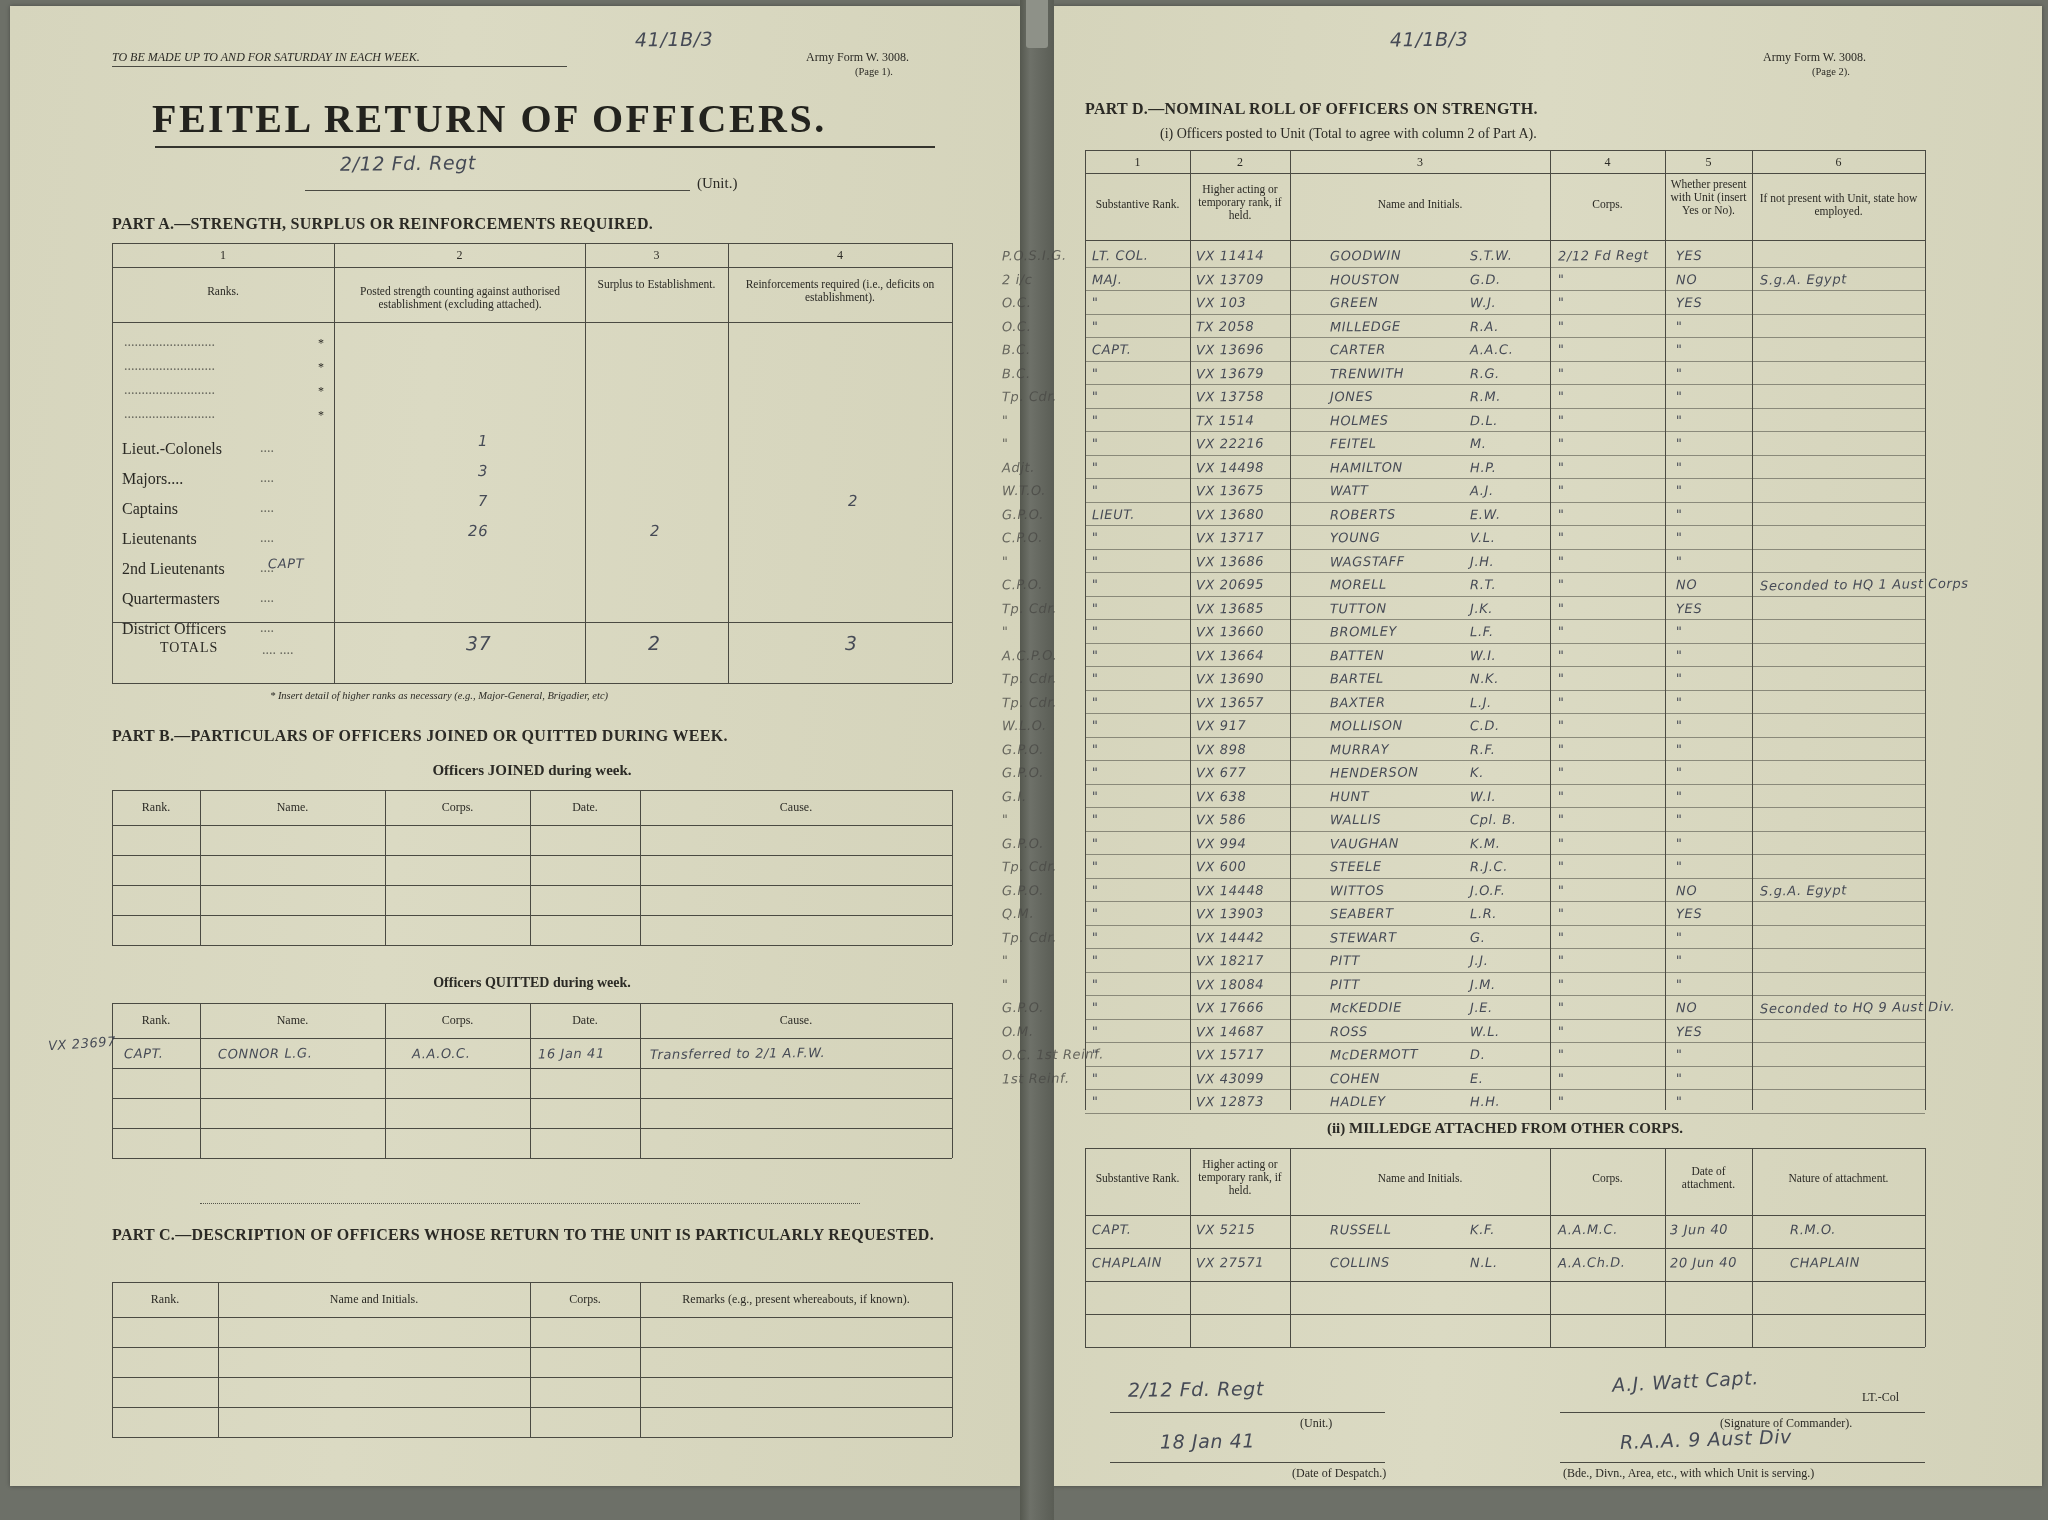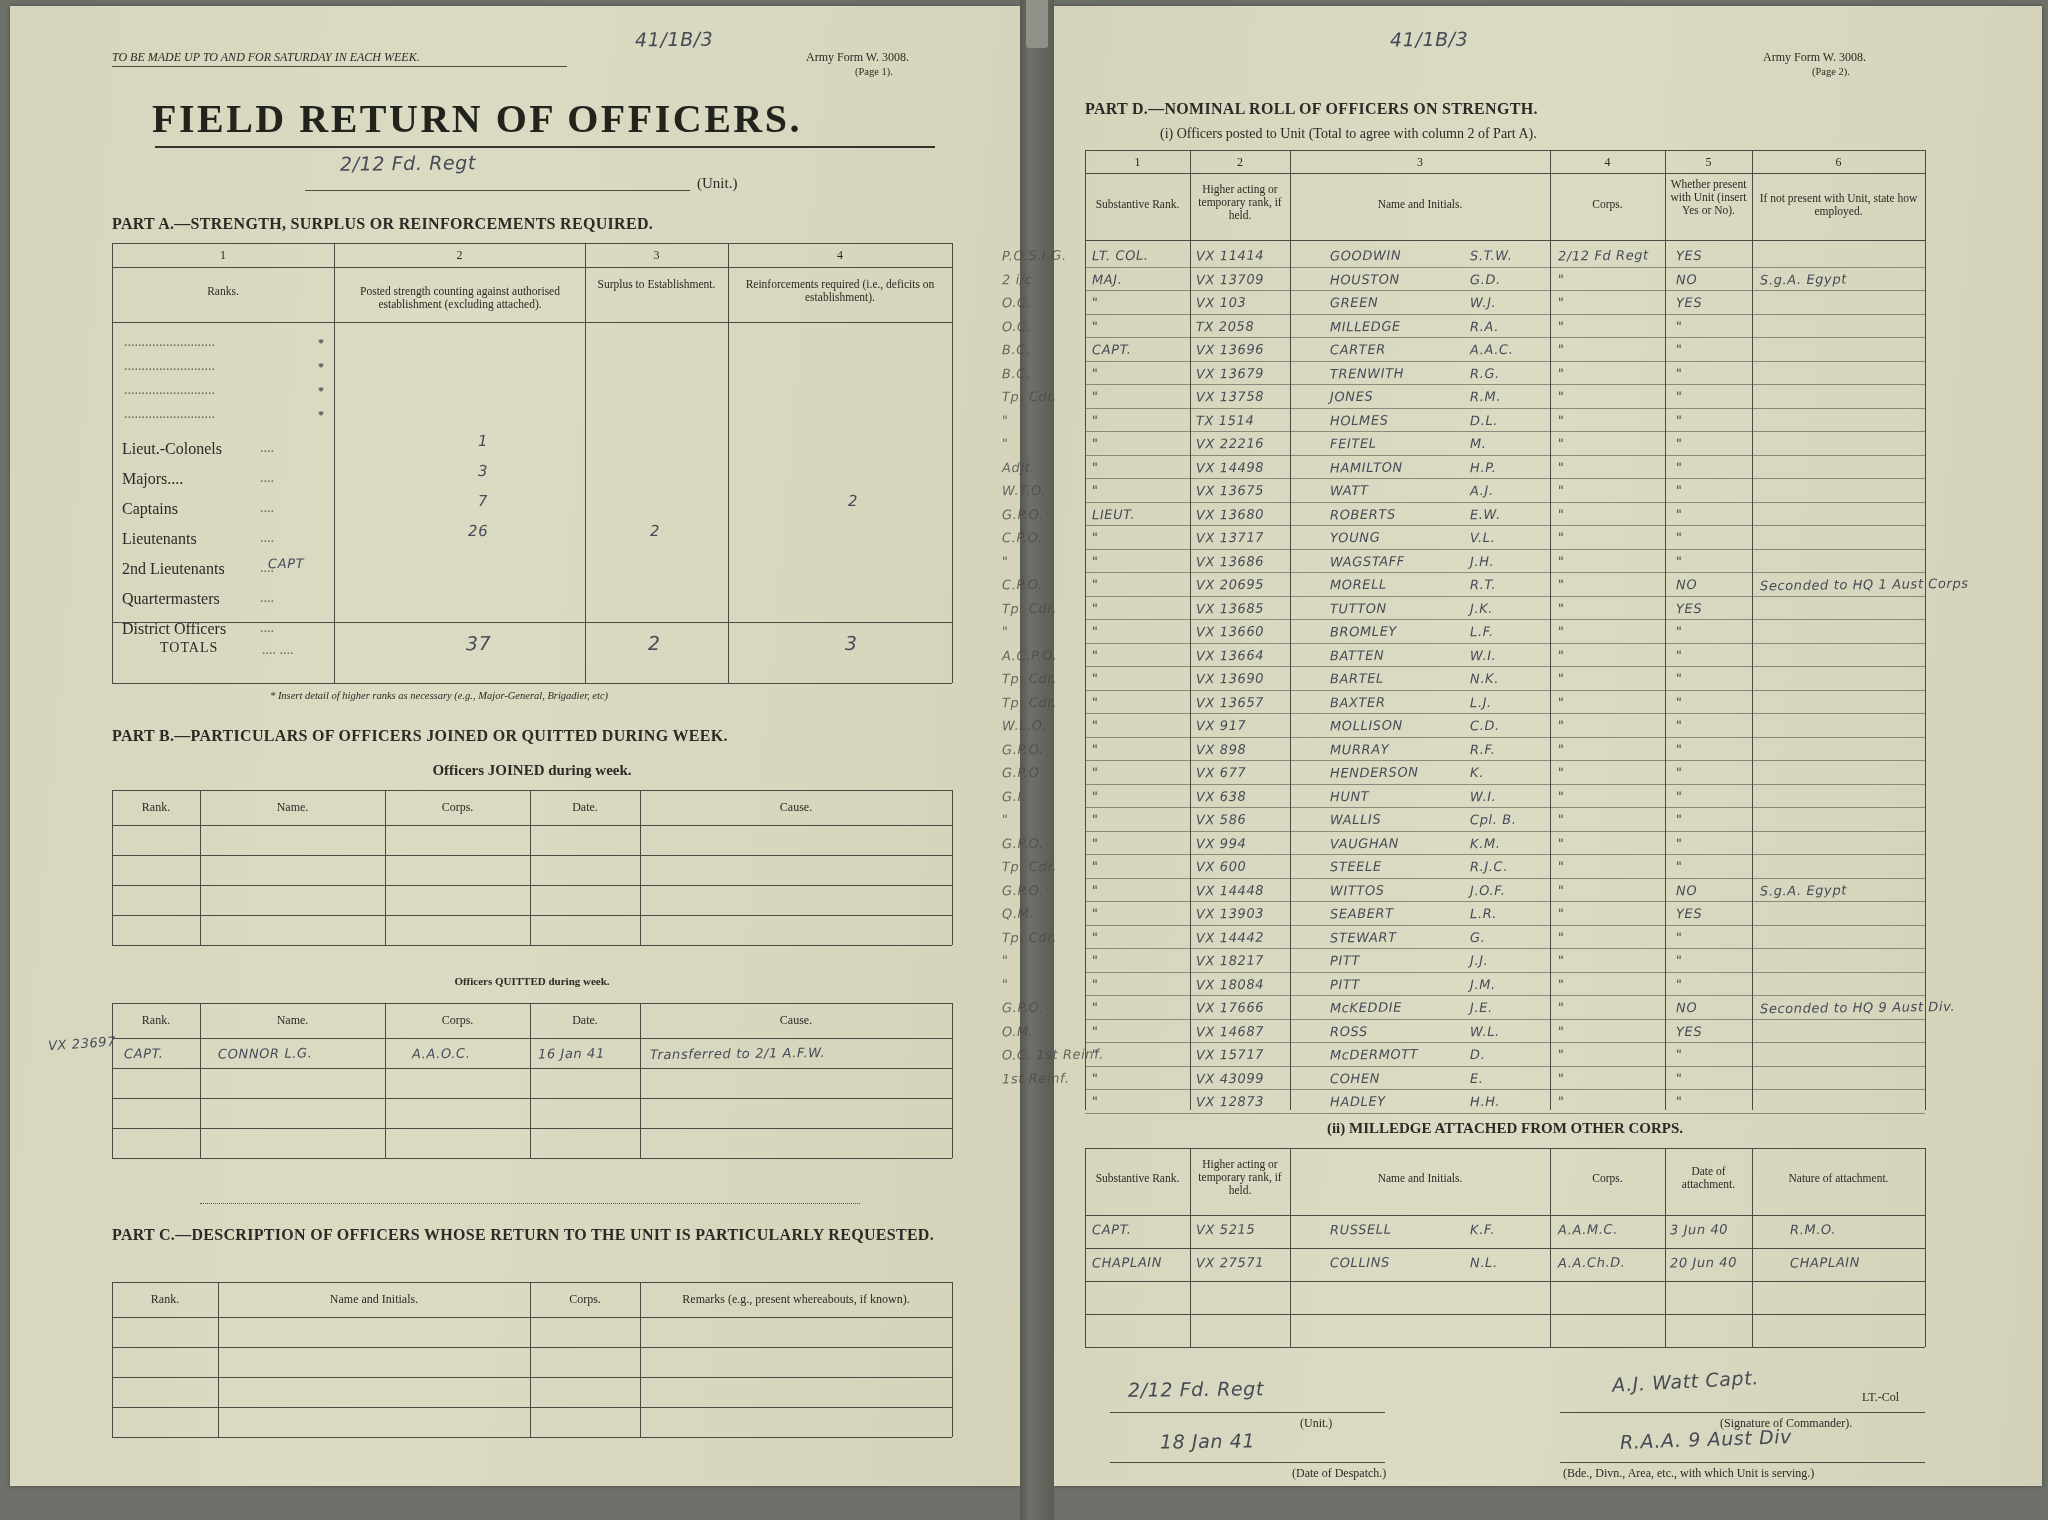--- a/index.html
+++ b/index.html
@@ -90,21 +90,21 @@
   <div class="spine-clip"></div>
 
   <div>
 
     <div class="pt small ital" style="left:112px;top:50px;">TO BE MADE UP TO AND FOR SATURDAY IN EACH WEEK.</div>
     <div class="hw big" style="left:635px;top:28px;">41/1B/3</div>
     <div class="pt small" style="left:806px;top:50px;">Army Form W. 3008.</div>
     <div class="pt tiny" style="left:855px;top:66px;">(Page 1).</div>
     <div class="rule" style="left:112px;top:66px;width:455px;"></div>
 
-    <div class="pt bigtitle" style="left:152px;top:95px;">FIELD RETURN OF OFFICERS.</div>
+    <div class="pt bigtitle" style="left:152px;top:95px;">FEITEL RETURN OF OFFICERS.</div>
     <div class="rule thick" style="left:155px;top:146px;width:780px;"></div>
 
     <div class="hw big" style="left:340px;top:152px;">2/12 Fd. Regt</div>
     <div class="rule" style="left:305px;top:190px;width:385px;"></div>
     <div class="pt" style="left:697px;top:175px;font-size:15px;">(Unit.)</div>
 
     <div class="pt sectitle" style="left:112px;top:215px;">PART A.—STRENGTH, SURPLUS OR REINFORCEMENTS REQUIRED.</div>
 
     <div>
       <div class="rule" style="left:112px;top:243px;width:840px;"></div>
@@ -185,21 +185,21 @@
       <div class="vrule" style="left:530px;top:790px;height:155px;"></div>
       <div class="vrule" style="left:640px;top:790px;height:155px;"></div>
       <div class="vrule" style="left:952px;top:790px;height:155px;"></div>
       <div class="pt small center" style="left:112px;top:800px;width:88px;">Rank.</div>
       <div class="pt small center" style="left:200px;top:800px;width:185px;">Name.</div>
       <div class="pt small center" style="left:385px;top:800px;width:145px;">Corps.</div>
       <div class="pt small center" style="left:530px;top:800px;width:110px;">Date.</div>
       <div class="pt small center" style="left:640px;top:800px;width:312px;">Cause.</div>
     </div>
 
-    <div class="pt bold" style="left:112px;top:975px;width:840px;font-size:11px;text-align:center;">Officers QUITTED during week.</div>
+    <div class="pt bold" style="left:112px;top:975px;width:840px;font-size:14px;text-align:center;">Officers QUITTED during week.</div>
 
     <div>
       <div class="rule" style="left:112px;top:1003px;width:840px;"></div>
       <div class="rule" style="left:112px;top:1038px;width:840px;"></div>
       <div class="rule" style="left:112px;top:1068px;width:840px;"></div>
       <div class="rule" style="left:112px;top:1098px;width:840px;"></div>
       <div class="rule" style="left:112px;top:1128px;width:840px;"></div>
       <div class="rule" style="left:112px;top:1158px;width:840px;"></div>
       <div class="vrule" style="left:112px;top:1003px;height:155px;"></div>
       <div class="vrule" style="left:200px;top:1003px;height:155px;"></div>

